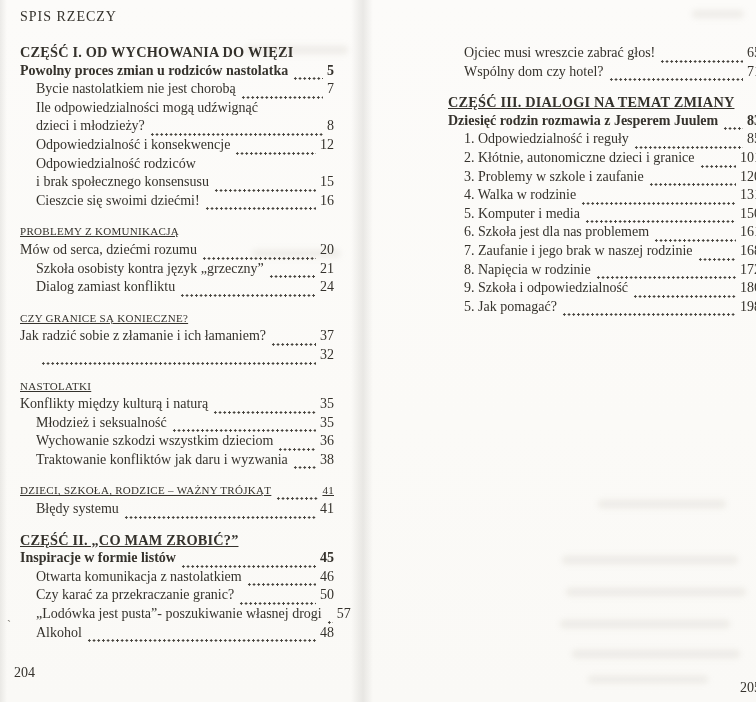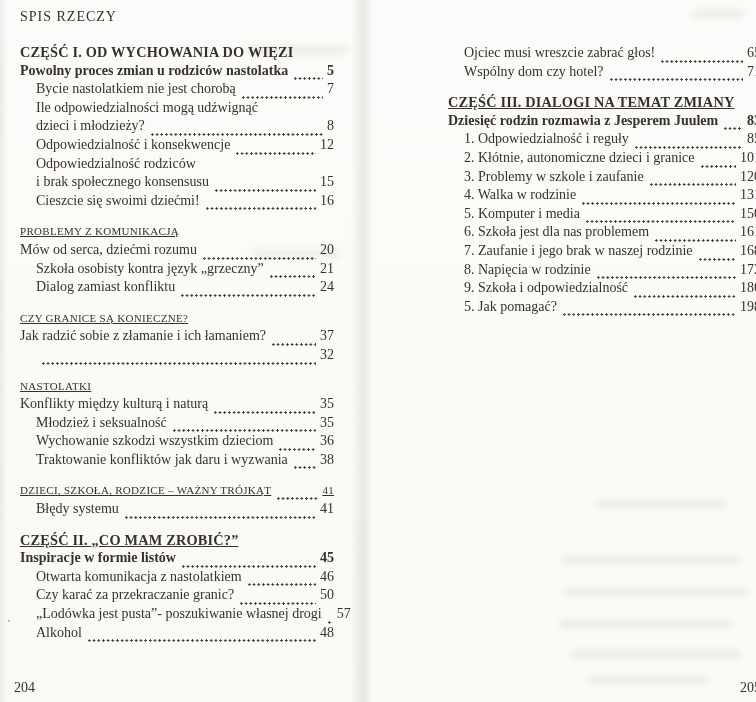--- a/index.html
+++ b/index.html
@@ -51,21 +51,21 @@
   .leader{
     flex:1 1 auto;min-width:6px;height:4px;
     margin:0 4px 0 5px;
     background-image:radial-gradient(circle,var(--dot,#45423c) 1.05px,rgba(0,0,0,0) 1.35px);
     background-size:4.7px 3px;
     background-repeat:repeat-x;
     background-position:left bottom;
   }
   .toc-num{white-space:pre;}
   .folio{position:absolute;font-size:14px;line-height:16px;}
-  .folio-left{left:-6px;top:672px;}
+  .folio-left{left:-6px;top:657px;}
   .folio-right{right:0px;top:636px;}
   .stray-mark{
     position:absolute;left:7px;top:618px;
     font-size:12px;color:rgba(85,82,74,0.75);
     pointer-events:none;
   }
 </style>
 </head>
 <body>
 

